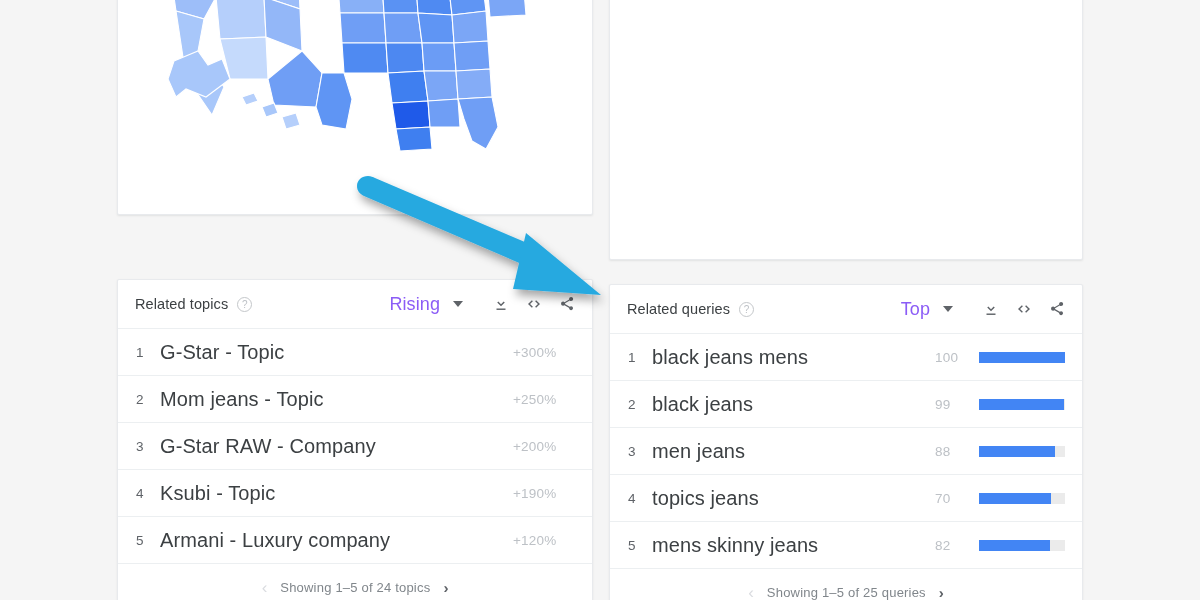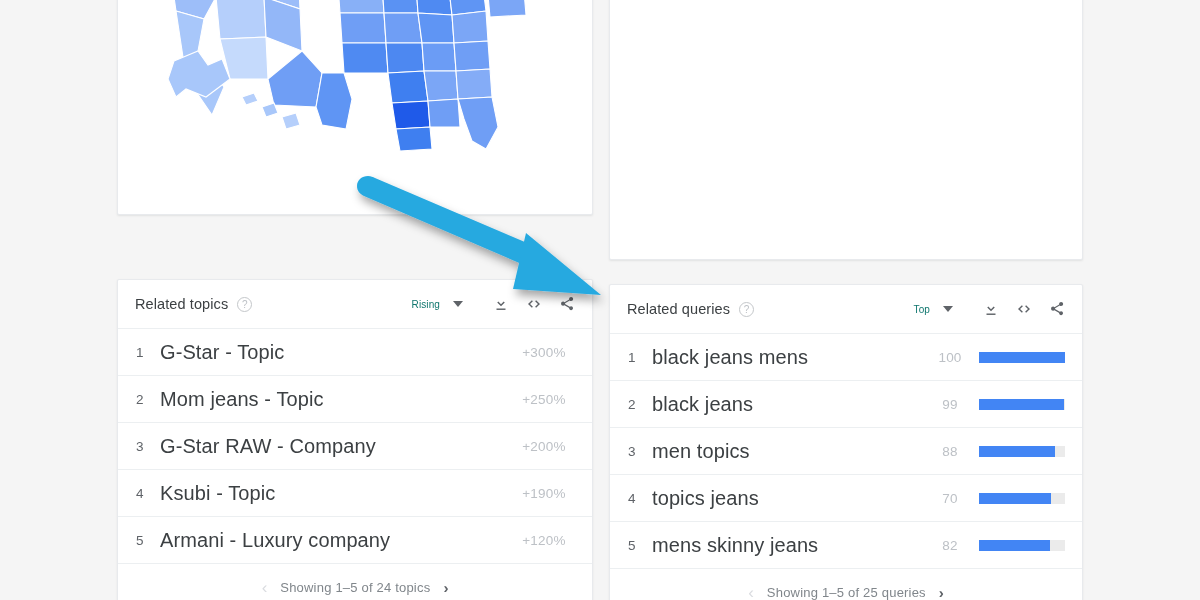--- a/index.html
+++ b/index.html
@@ -37,42 +37,42 @@
   .head-title {
     font-size: 14.5px; color: #3c4043; letter-spacing: .1px;
   }
   .help-icon {
     width: 15px; height: 15px; margin-left: 9px;
     border: 1px solid #c4c7ca; border-radius: 50%;
     color: #bdc1c6; font-size: 10px; line-height: 13px;
     text-align: center; flex: none; font-family: "Liberation Sans", sans-serif;
   }
   .head-spacer { flex: 1 1 auto; }
-  .sort-label { font-size: 10px; color: #0f766e; letter-spacing: .1px; }
+  .sort-label { font-size: 18px; color: #8b5cf6; letter-spacing: .1px; }
   .caret {
     width: 0; height: 0; margin-left: 13px; margin-right: 14px;
     border-left: 5px solid transparent; border-right: 5px solid transparent;
     border-top: 6px solid #5f6368;
   }
   .hicon { width: 18px; height: 18px; margin-left: 15px; color: #5f6368; flex: none; }
   .hicon svg { display: block; width: 18px; height: 18px; fill: #5f6368; }
 
   
   .rows { }
   .row {
     display: flex; align-items: center;
     height: 47px; padding: 0 17px 0 18px;
     border-bottom: 1px solid #eceff1;
   }
   .row:last-child { border-bottom: 1px solid #eceff1; }
   .rank { width: 24px; font-size: 13.5px; color: #5f6368; flex: none; }
   .rlabel { font-size: 20px; color: #3c4043; letter-spacing: .1px; }
   .rfill { flex: 1 1 auto; }
   .rvalue {
-    font-size: 13.5px; color: #bdc1c6; text-align: center;
+    font-size: 13.5px; color: #bdc1c6; text-align: left;
     flex: none; letter-spacing: .2px;
   }
   .rvalue.pct { width: 62px; }
   .rvalue.num { width: 30px; margin-right: 14px; }
   .track {
     width: 86px; height: 11px; background: #ebebeb;
     flex: none; overflow: hidden;
   }
   .track > i { display: block; height: 100%; background: #4285f4; }
 
@@ -284,21 +284,21 @@
           <span class="rank">2</span>
           <span class="rlabel">black jeans</span>
           <span class="rfill"></span>
           <span class="rvalue num">99</span>
           <span class="track">
             <i style="width: 99%;"></i>
           </span>
         </div>
         <div class="row">
           <span class="rank">3</span>
-          <span class="rlabel">men topics</span>
+          <span class="rlabel">men jeans</span>
           <span class="rfill"></span>
           <span class="rvalue num">88</span>
           <span class="track">
             <i style="width: 88%;"></i>
           </span>
         </div>
         <div class="row">
           <span class="rank">4</span>
           <span class="rlabel">topics jeans</span>
           <span class="rfill"></span>

